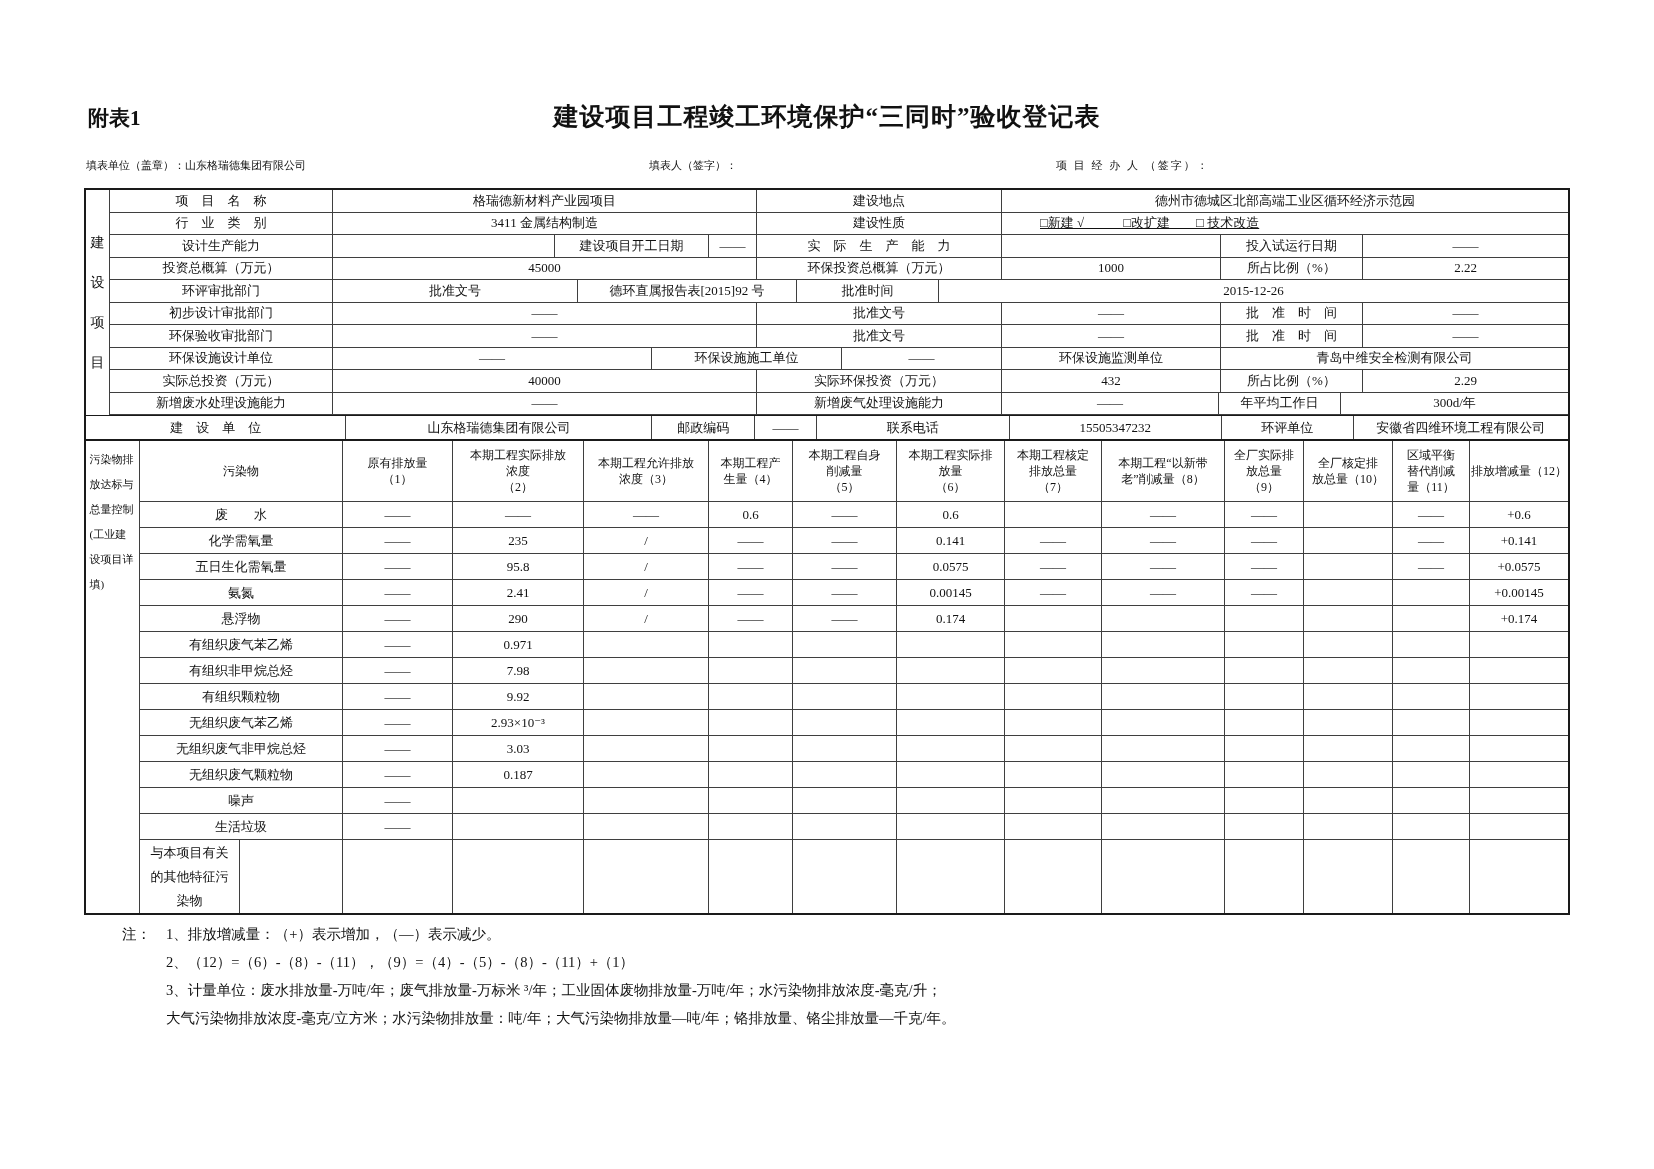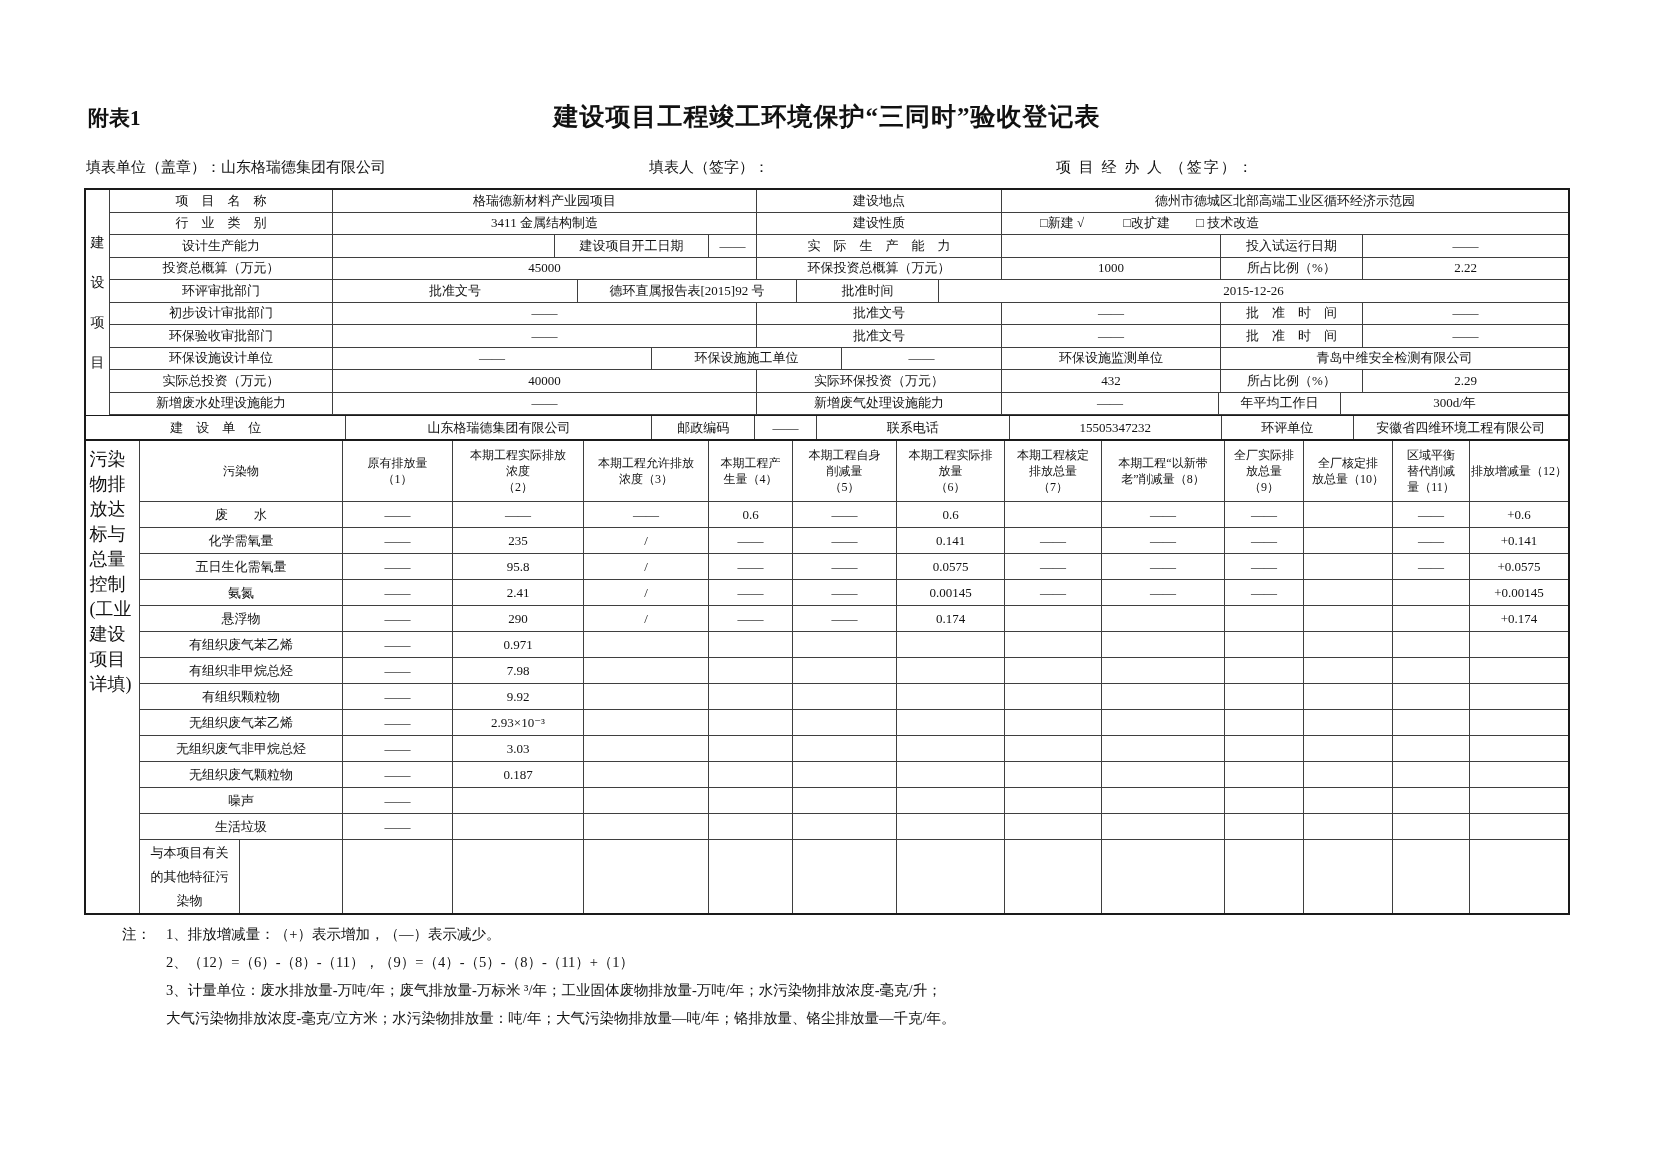--- a/index.html
+++ b/index.html
@@ -2,47 +2,47 @@
 <html><head>
 <meta charset="utf-8">
 <style>
   html,body{margin:0;padding:0;background:#ffffff;}
   .page{width:1654px;height:1169px;position:relative;background:#fff;overflow:hidden;
         font-family:"Liberation Serif","DejaVu Serif",serif;color:#111;}
   .sheet{width:1486px;margin:0 auto;position:relative;}
   .title-row{position:relative;padding-top:100px;height:42px;}
   .doc-label{position:absolute;left:4px;top:104px;font-size:21px;font-weight:bold;}
   .main-title{margin:0;text-align:center;font-size:25px;font-weight:bold;letter-spacing:1px;}
-  .fill-row{position:relative;height:24px;margin-top:16px;font-size:15px;}
+  .fill-row{position:relative;height:24px;margin-top:16px;font-size:11px;}
   .fill-unit{position:absolute;left:2px;top:0;}
   .fill-person{position:absolute;left:565px;top:0;}
   .fill-handler{position:absolute;left:972px;top:0;letter-spacing:2px;}
   .bigtable{border:2px solid #1a1a1a;margin-top:6px;background:#fff;}
   .frow{display:flex;border-bottom:1px solid #3f3f3f;align-items:stretch;}
   .cell{border-right:1px solid #3f3f3f;box-sizing:border-box;display:flex;align-items:center;
         justify-content:center;text-align:center;font-size:13px;line-height:1.2;
         overflow:hidden;white-space:pre-line;}
   .cell:last-child{border-right:none;}
   .upper-main{display:flex;}
   .vcol{width:28px;border-right:1px solid #3f3f3f;box-sizing:border-box;display:flex;
         flex-direction:column;align-items:center;justify-content:center;gap:22px;font-size:14px;}
   #upper-rows{flex:1;}
   #upper-rows .frow{height:21.5px;}
   .r12{height:23px;border-bottom:none;border-top:1px solid #1a1a1a;}
   .lower-wrap{display:flex;border-top:2px solid #1a1a1a;}
   .vcol2{width:58px;border-right:1px solid #3f3f3f;box-sizing:border-box;
-         font-size:18px;line-height:25px;padding-top:6px;}
+         font-size:11px;line-height:25px;padding-top:6px;}
   .vcol2 div{width:46px;margin:0 auto;word-break:break-all;text-align:left;}
   .lower-main{flex:1;}
   .hrow{height:60px;}
   .hrow .cell{font-size:12px;line-height:1.35;}
   .lrow{height:25px;}
   .lastrow{height:73px;border-bottom:none;}
   .lastrow .cell:first-child{white-space:normal;padding:2px 9px;line-height:24px;}
-  .cb{justify-content:flex-start;padding-left:38px;}
+  .cb{justify-content:flex-start;padding-left:38px;text-decoration:underline;}
   .notes{display:flex;margin-top:5px;padding-left:38px;font-size:14.5px;line-height:28px;}
   .note-label{width:44px;flex:none;}
   .note-items{flex:1;}
 </style>
 </head>
 <body>
 <div class="page">
 <div class="sheet">
 
   <div class="title-row">

